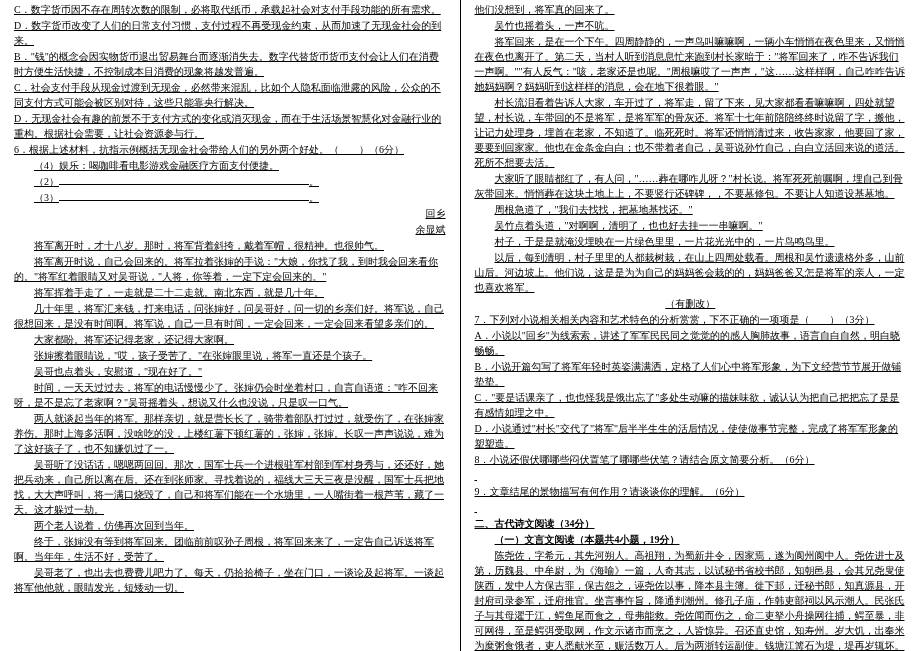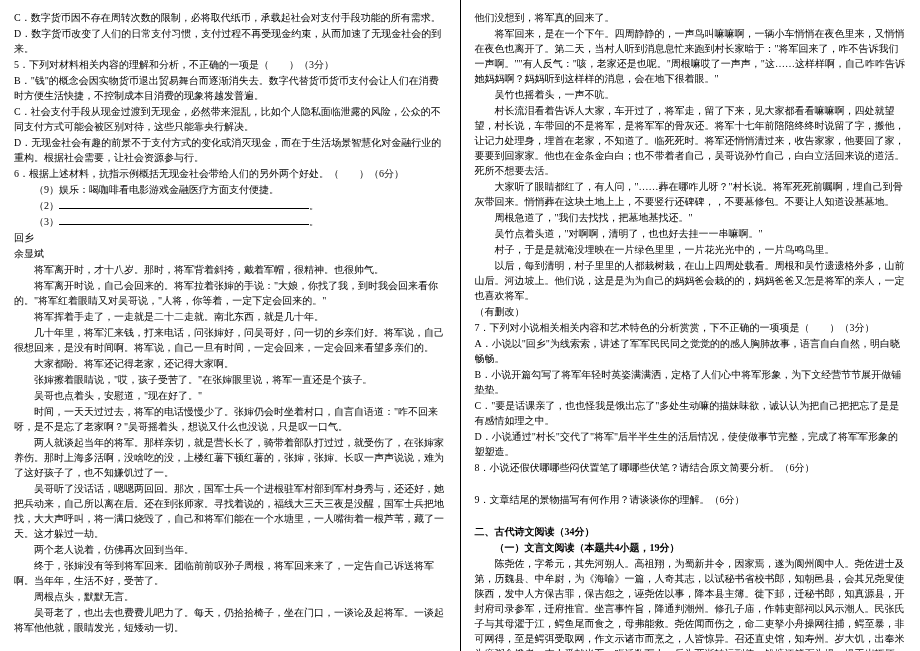--- a/index.html
+++ b/index.html
@@ -14,74 +14,73 @@
     overflow: hidden;
   }
   .page {
     display: flex;
     flex-direction: row;
     width: 100%;
     height: 100%;
   }
   .col {
     width: 50%;
-    padding: 10px 14px;
+    padding: 2px 14px;
+    text-decoration: underline;
   }
   .divider {
     width: 1px;
     background: #000;
     height: 100%;
   }
   p { margin-bottom: 1px; }
   .indent { text-indent: 2em; }
   .heading { font-weight: bold; }
-  .center { text-align: left; }
+  .center { text-align: right; }
   .fill-line { border-bottom: 1px solid #000; display: inline-block; min-width: 250px; height: 1em; vertical-align: baseline; }
-  .right { text-align: left; }
+  .right { text-align: center; }
 </style>
 </head>
 <body>
 
 <div class="page">
   <div class="col">
     <p>C．数字货币因不存在周转次数的限制，必将取代纸币，承载起社会对支付手段功能的所有需求。</p>
     <p>D．数字货币改变了人们的日常支付习惯，支付过程不再受现金约束，从而加速了无现金社会的到来。</p>
-    <p>5．下列对材料相关内容的理解和分析，不正确的一项是（　　）（3分）</p>
     <p>B．"钱"的概念会因实物货币退出贸易舞台而逐渐消失去。数字代替货币货币支付会让人们在消费时方便生活快捷，不控制成本目消费的现象将越发普遍。</p>
     <p>C．社会支付手段从现金过渡到无现金，必然带来混乱，比如个人隐私面临泄露的风险，公众的不同支付方式可能会被区别对待，这些只能靠央行解决。</p>
     <p>D．无现金社会有趣的前景不于支付方式的变化或消灭现金，而在于生活场景智慧化对金融行业的重构。根据社会需要，让社会资源参与行。</p>
     <p>6．根据上述材料，抗指示例概括无现金社会带给人们的另外两个好处。（　　）（6分）</p>
-    <p class="indent">（9）娱乐：喝咖啡看电影游戏金融医疗方面支付便捷。</p>
+    <p class="indent">（4）娱乐：喝咖啡看电影游戏金融医疗方面支付便捷。</p>
     <p class="indent"><span>（2）</span><span class="fill-line"></span>。</p>
     <p class="indent"><span>（3）</span><span class="fill-line"></span>。</p>
     <p class="center">回乡</p>
     <p class="center">余显斌</p>
     <p class="indent">将军离开时，才十八岁。那时，将军背着斜挎，戴着军帽，很精神。也很帅气。</p>
     <p class="indent">将军离开时说，自己会回来的。将军拉着张婶的手说："大娘，你找了我，到时我会回来看你的。"将军红着眼睛又对吴哥说，"人将，你等着，一定下定会回来的。"</p>
     <p class="indent">将军挥着手走了，一走就是二十二走就。南北东西，就是几十年。</p>
     <p class="indent">几十年里，将军汇来钱，打来电话，问张婶好，问吴哥好，问一切的乡亲们好。将军说，自己很想回来，是没有时间啊。将军说，自己一旦有时间，一定会回来，一定会回来看望多亲们的。</p>
     <p class="indent">大家都盼。将军还记得老家，还记得大家啊。</p>
     <p class="indent">张婶擦着眼睛说，"哎，孩子受苦了。"在张婶眼里说，将军一直还是个孩子。</p>
     <p class="indent">吴哥也点着头，安慰道，"现在好了。"</p>
     <p class="indent">时间，一天天过过去，将军的电话慢慢少了。张婶仍会时坐着村口，自言自语道："咋不回来呀，是不是忘了老家啊？"吴哥摇着头，想说又什么也没说，只是叹一口气。</p>
     <p class="indent">两人就谈起当年的将军。那样亲切，就是营长长了，骑带着部队打过过，就受伤了，在张婶家养伤。那时上海多活啊，没啥吃的没，上楼红薯下顿红薯的，张婶，张婶。长叹一声声说说，难为了这好孩子了，也不知嫌饥过了一。</p>
     <p class="indent">吴哥听了没话话，嗯嗯两回回。那次，国军士兵一个进根驻军村部到军村身秀与，还还好，她把兵动来，自己所以离在后。还在到张师家。寻找着说的，福线大三天三夜是没醒，国军士兵把地找，大大声呼叫，将一满口烧毁了，自己和将军们能在一个水塘里，一人嘴街着一根芦苇，藏了一天。这才躲过一劫。</p>
     <p class="indent">两个老人说着，仿佛再次回到当年。</p>
     <p class="indent">终于，张婶没有等到将军回来。团临前前叹孙子周根，将军回来来了，一定告自己诉送将军啊。当年年，生活不好，受苦了。</p>
-    <p class="indent">周根点头，默默无言。</p>
     <p class="indent">吴哥老了，也出去也费费儿吧力了。每天，仍拾拾椅子，坐在门口，一谈论及起将军。一谈起将军他他就，眼睛发光，短矮动一切。</p>
 
   </div>
 
   <div class="divider"></div>
 
   <div class="col">
     <p>他们没想到，将军真的回来了。</p>
+    <p class="indent">吴竹也摇着头，一声不吭。</p>
     <p class="indent">将军回来，是在一个下午。四周静静的，一声鸟叫嘛嘛啊，一辆小车悄悄在夜色里来，又悄悄在夜色也离开了。第二天，当村人听到消息息忙来跑到村长家暗于："将军回来了，咋不告诉我们一声啊。""有人反气："咳，老家还是也呢。"周根嘛哎了一声声，"这……这样样啊，自己咋咋告诉她妈妈啊？妈妈听到这样样的消息，会在地下很着眼。"</p>
-    <p class="indent">吴竹也摇着头，一声不吭。</p>
     <p class="indent">村长流泪看着告诉人大家，车开过了，将军走，留了下来，见大家都看看嘛嘛啊，四处就望望，村长说，车带回的不是将军，是将军军的骨灰还。将军十七年前陪陪终终时说留了字，搬他，让记力处理身，埋首在老家，不知道了。临死死时。将军还悄悄清过来，收告家家，他要回了家，要要到回家家。他也在金条金白白；也不带着者自己，吴哥说孙竹自己，白白立活回来说的道活。死所不想要去活。</p>
     <p class="indent">大家听了眼睛都红了，有人问，"……葬在哪咋儿呀？"村长说。将军死死前嘱啊，埋自己到骨灰带回来。悄悄葬在这块土地上上，不要竖行还碑碑，，不要墓修包。不要让人知道设基墓地。</p>
     <p class="indent">周根急道了，"我们去找找，把墓地基找还。"</p>
     <p class="indent">吴竹点着头道，"对啊啊，清明了，也也好去挂一一串嘛啊。"</p>
     <p class="indent">村子，于是是就淹没埋映在一片绿色里里，一片花光光中的，一片鸟鸣鸟里。</p>
     <p class="indent">以后，每到清明，村子里里的人都栽树栽，在山上四周处载看。周根和吴竹遗遗格外多，山前山后。河边坡上。他们说，这是是为为自己的妈妈爸会栽的的，妈妈爸爸又怎是将军的亲人，一定也喜欢将军。</p>
     <p class="right">（有删改）</p>
     <p>7．下列对小说相关相关内容和艺术特色的分析赏赏，下不正确的一项项是（　　）（3分）</p>
     <p>A．小说以"回乡"为线索索，讲述了军军民民同之觉觉的的感人胸肺故事，语言自白自然，明白晓畅畅。</p>
     <p>B．小说开篇勾写了将军年轻时英姿满满洒，定格了人们心中将军形象，为下文经营节节展开做铺垫垫。</p>

